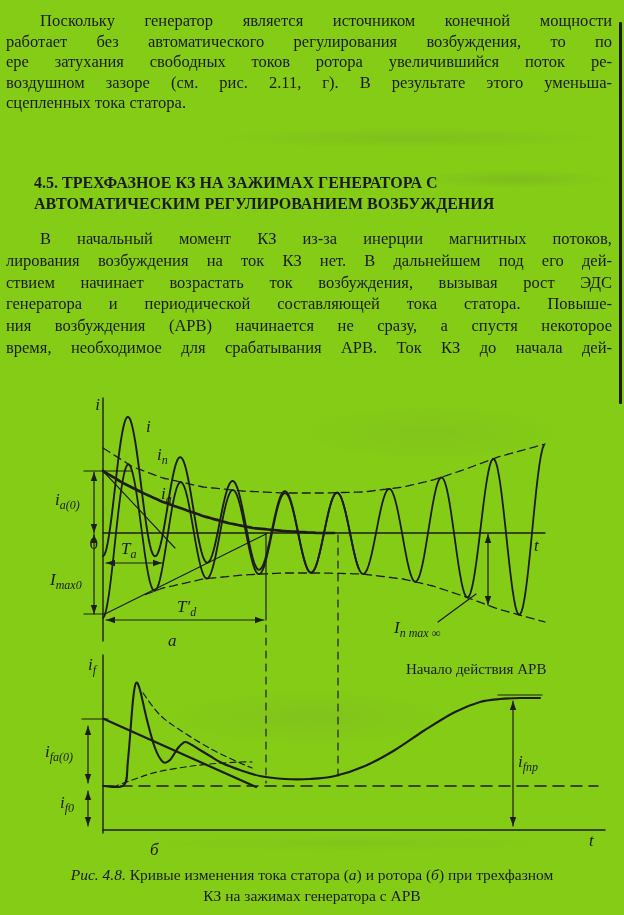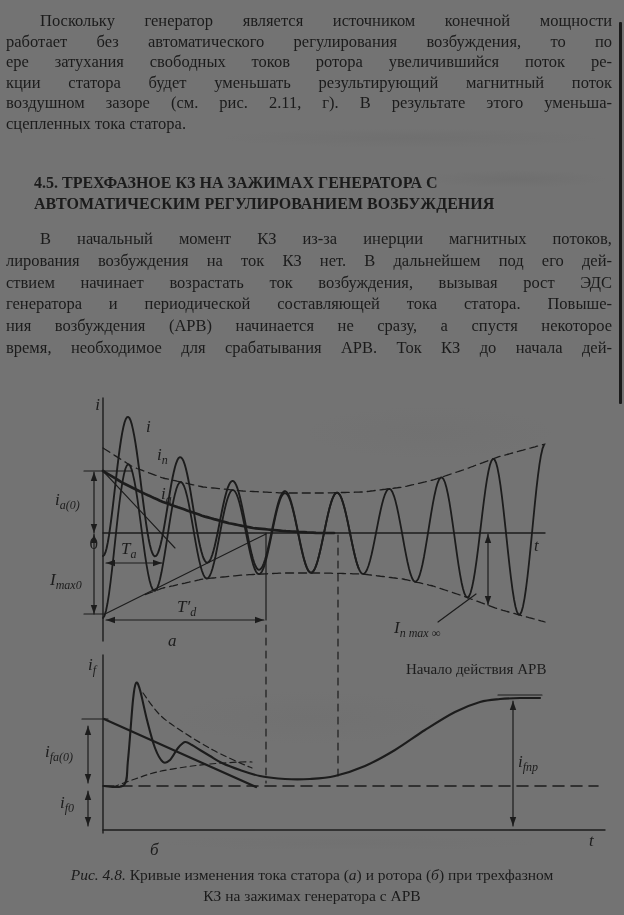--- a/index.html
+++ b/index.html
@@ -1,19 +1,19 @@
 <!DOCTYPE html>
 <html><head>
 <meta charset="utf-8">
 <style>
   html,body{margin:0;padding:0;}
   .page{
     position:relative;
     width:624px;height:915px;
-    background:#737373;
+    background:#84cc16;
     overflow:hidden;
     font-family:"Liberation Serif","DejaVu Serif",serif;
     color:#1b1b1b;
   }
   .textblock{position:absolute;left:6px;width:606px;}
   .textblock .tline{
     font-size:16.5px;line-height:20.5px;
     text-align:justify;text-align-last:justify;
     white-space:nowrap;
   }
@@ -40,21 +40,20 @@
 </style>
 </head>
 <body>
 
 <div class="page">
 
   <div class="textblock para1" style="top:11px">
       <div class="tline indent">Поскольку генератор является источником конечной мощности</div>
       <div class="tline">работает без автоматического регулирования возбуждения, то по</div>
       <div class="tline">ере затухания свободных токов ротора увеличившийся поток ре-</div>
-      <div class="tline">кции статора будет уменьшать результирующий магнитный поток</div>
       <div class="tline">воздушном зазоре (см. рис. 2.11, г). В результате этого уменьша-</div>
       <div class="tline lastfree">сцепленных тока статора.</div>
     </div>
 
   <div class="heading" style="top:172px">
       <div class="tline">4.5. ТРЕХФАЗНОЕ КЗ НА ЗАЖИМАХ ГЕНЕРАТОРА С</div>
       <div class="tline">АВТОМАТИЧЕСКИМ РЕГУЛИРОВАНИЕМ ВОЗБУЖДЕНИЯ</div>
     </div>
 
   <div class="textblock para2" style="top:228px">

